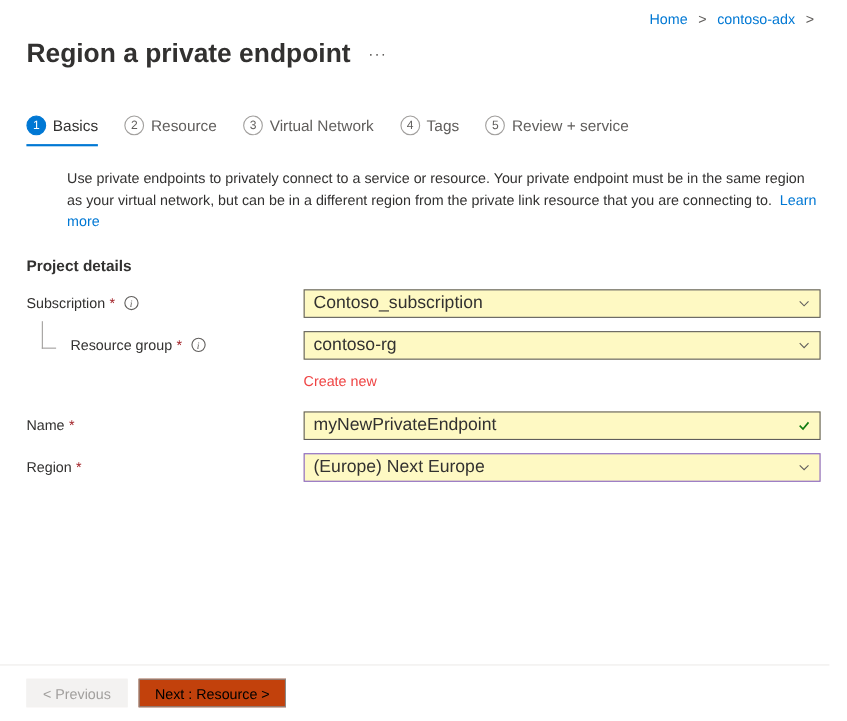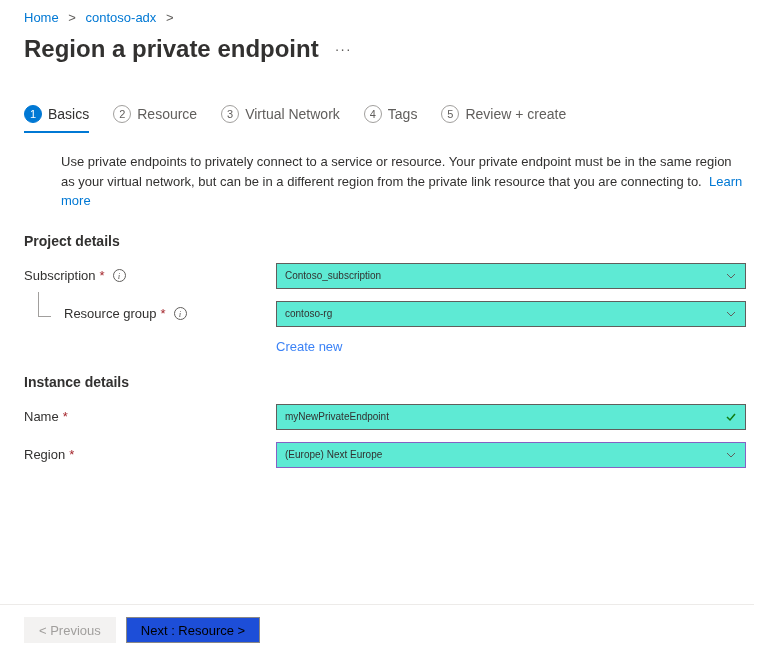--- a/index.html
+++ b/index.html
@@ -13,20 +13,21 @@
       color: #323130;
       background: #ffffff;
       width: 770px;
       height: 655px;
       position: relative;
     }
     .breadcrumb {
       padding: 10px 24px 4px 24px;
       font-size: 13px;
       color: #605e5c;
+      text-align: right;
     }
     .breadcrumb a {
       color: #0078d4;
       text-decoration: none;
     }
     .breadcrumb .sep {
       color: #605e5c;
       margin: 0 6px;
     }
     .page-title-row {
@@ -150,23 +151,23 @@
       margin-left: 4px;
     }
     .input-cell {
       flex: 1;
     }
     .dropdown, .text-input {
       width: 100%;
       height: 26px;
       border: 1px solid #605e5c;
       padding: 0 28px 0 8px;
-      font-size: 10px;
-      color: #323130;
-      background: #5eead4;
+      font-size: 16px;
+      color: #323130;
+      background: #fef9c3;
       position: relative;
       display: flex;
       align-items: center;
       cursor: pointer;
     }
     .dropdown.highlighted {
       border-color: #8661c5;
     }
     .chevron {
       position: absolute;
@@ -179,42 +180,42 @@
       position: absolute;
       right: 8px;
       top: 50%;
       transform: translateY(-50%);
       pointer-events: none;
       color: #107c10;
     }
     .helper-link {
       display: block;
       font-size: 13px;
-      color: #3b82f6;
+      color: #ef4444;
       text-decoration: none;
       margin-top: 4px;
       margin-left: 252px;
       margin-bottom: 20px;
     }
     .footer {
       position: absolute;
       bottom: 0;
       left: 0;
       right: 16px;
       border-top: 1px solid #edebe9;
       padding: 12px 24px;
       display: flex;
       gap: 10px;
     }
     .btn {
       height: 26px;
       padding: 0 14px;
       font-size: 13px;
       border: 1px solid #8a8886;
-      background: #1d4ed8;
+      background: #c2410c;
       cursor: pointer;
       font-family: inherit;
     }
     .btn.disabled {
       background: #f3f2f1;
       border-color: #f3f2f1;
       color: #a19f9d;
       cursor: default;
     }
   </style>
@@ -245,21 +246,21 @@
   <div class="tab">
     <span class="step-circle">3</span>
     <span>Virtual Network</span>
   </div>
   <div class="tab">
     <span class="step-circle">4</span>
     <span>Tags</span>
   </div>
   <div class="tab">
     <span class="step-circle">5</span>
-    <span>Review + create</span>
+    <span>Review + service</span>
   </div>
 </div>
 
 <div class="content">
   <p class="intro">
     <span>Use private endpoints to privately connect to a service or resource. Your private endpoint must be in the same region as your virtual network, but can be in a different region from the private link resource that you are connecting to.</span>&nbsp;&nbsp;<a href="#">Learn more</a>
   </p>
 
   <div class="section-heading">Project details</div>
 
@@ -290,21 +291,20 @@
         <span>contoso-rg</span>
         <svg class="chevron" width="12" height="12" viewBox="0 0 12 12">
             <path d="M2 4 L6 8 L10 4" stroke="#605e5c" stroke-width="1" fill="none"></path>
           </svg>
       </div>
     </div>
   </div>
 
   <a href="#" class="helper-link">Create new</a>
 
-  <div class="section-heading">Instance details</div>
 
   <div class="form-row">
     <div class="label-cell">
       <span>Name</span>
       <span class="req">*</span>
     </div>
     <div class="input-cell">
       <div class="text-input">
         <span>myNewPrivateEndpoint</span>
         <svg class="check" width="12" height="12" viewBox="0 0 12 12">

